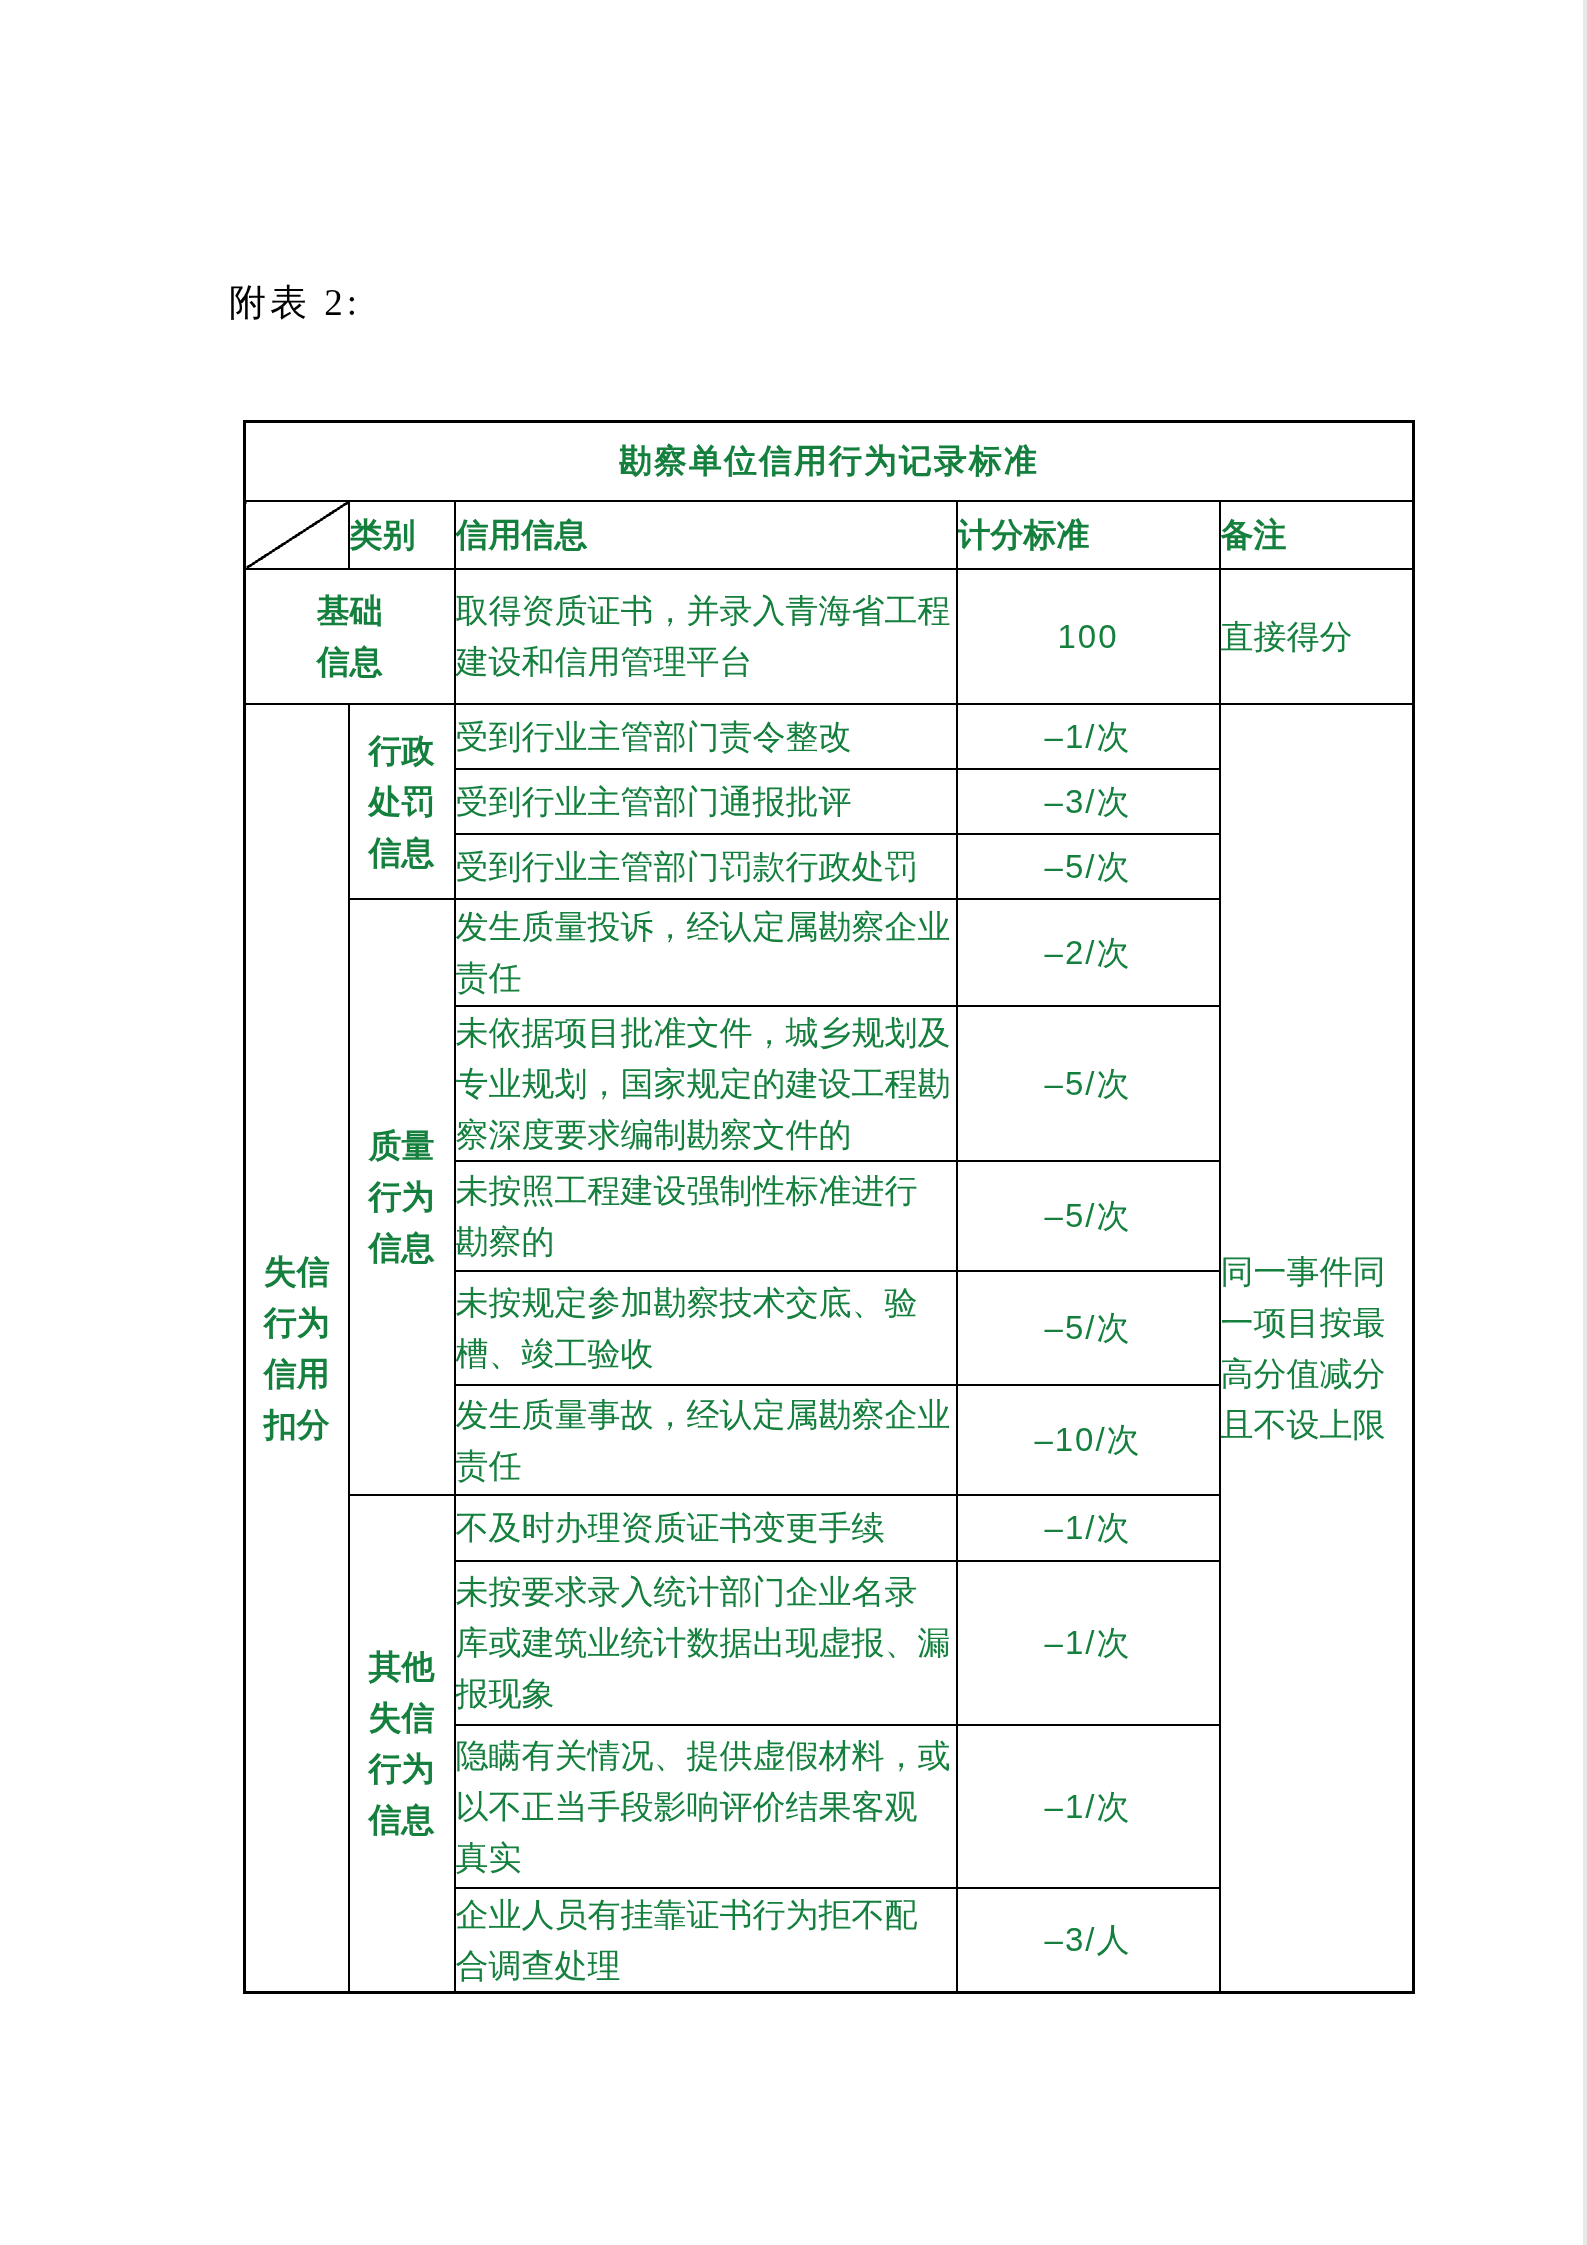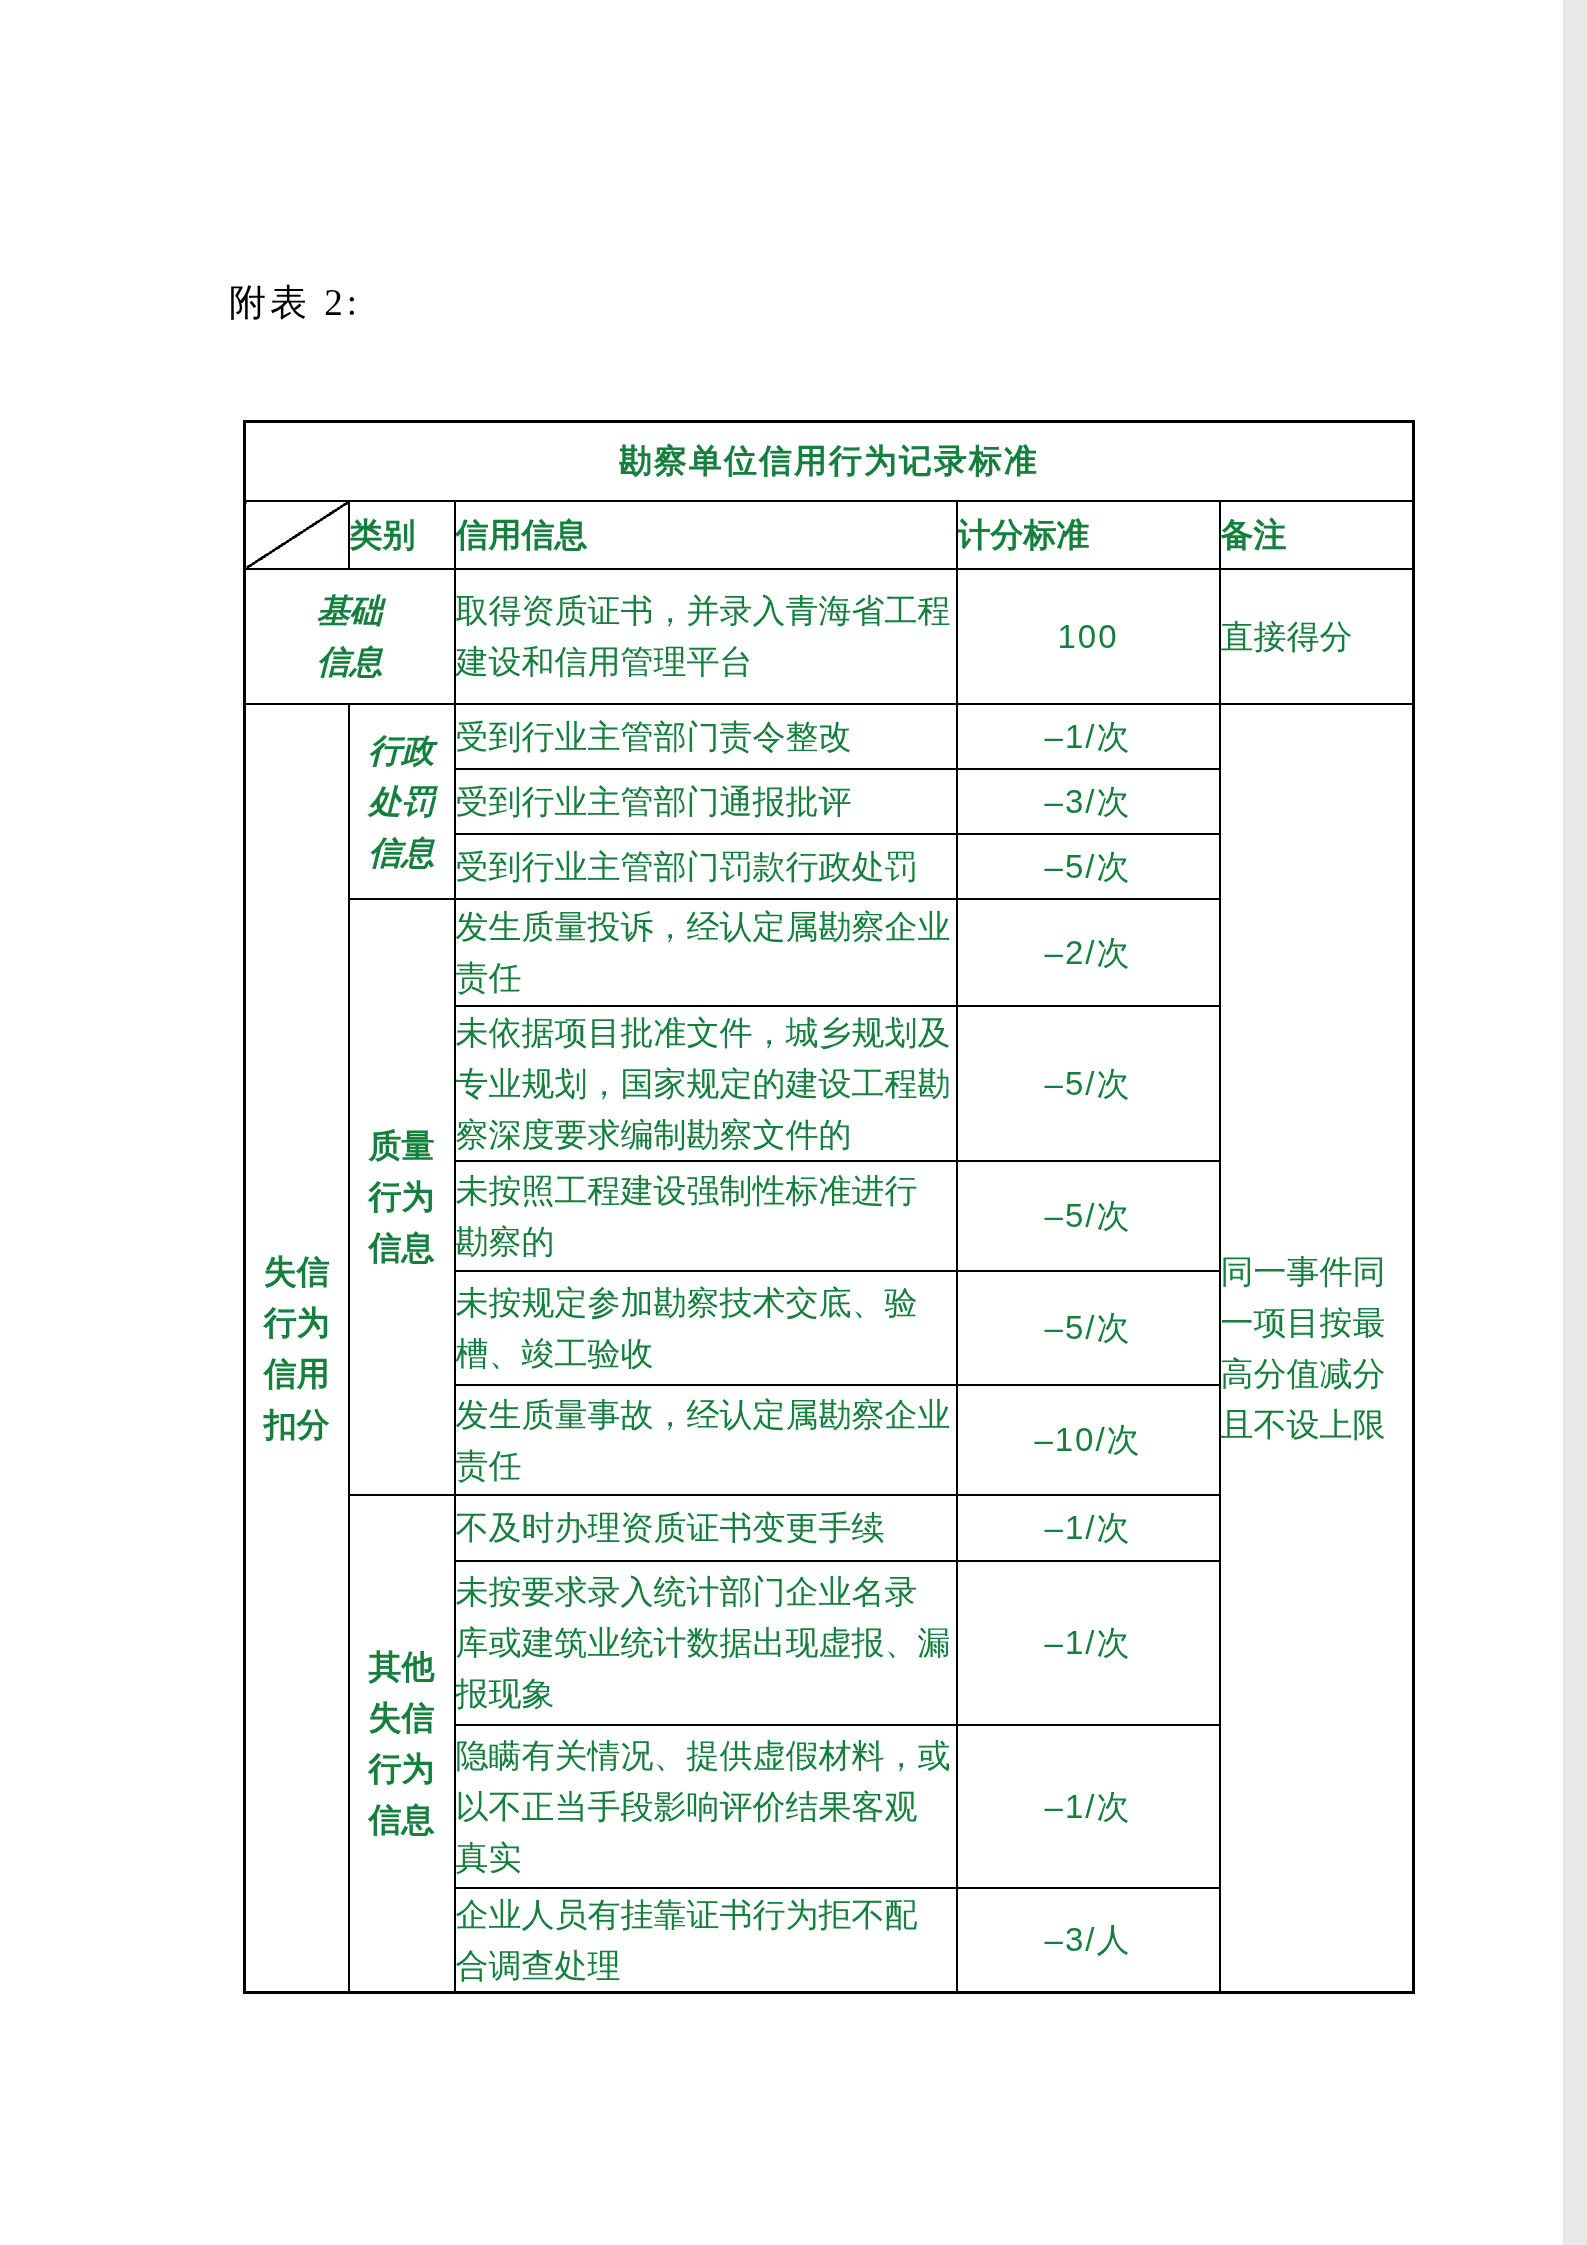--- a/index.html
+++ b/index.html
@@ -3,20 +3,21 @@
 <meta charset="utf-8">
 <style>
   html,body{margin:0;padding:0;background:#e8e8e8;}
   .page{
     position:relative;
     width:1563px;height:2245px;
     background:#ffffff;
     font-family:"Liberation Sans","DejaVu Sans",sans-serif;
     color:#000;
     overflow:hidden;
+    padding-left:20px;
   }
   .annotation{
     position:absolute;
     left:229px;top:278px;
     font-family:"Liberation Serif","DejaVu Serif",serif;
     font-size:37px;
     letter-spacing:4px;
     color:#000;
   }
   table.std{
@@ -53,21 +54,21 @@
       #000 calc(50% - 1.3px),
       #000 calc(50% + 1.3px),
       #fff calc(50% + 1.3px));
   }
   td.cat{
     font-weight:bold;
     text-align:center;
     white-space:pre-line;
     line-height:75px;
   }
-  td.cat-sm{line-height:62px;font-style:italic;}
+  td.cat-sm{line-height:62px;}
   td.info{
     text-align:justify;
     white-space:pre-line;
     padding:0 14px 0 15px;
     margin-top:19px;
   }
   td.score{
     text-align:center;
     letter-spacing:2px;
   }

